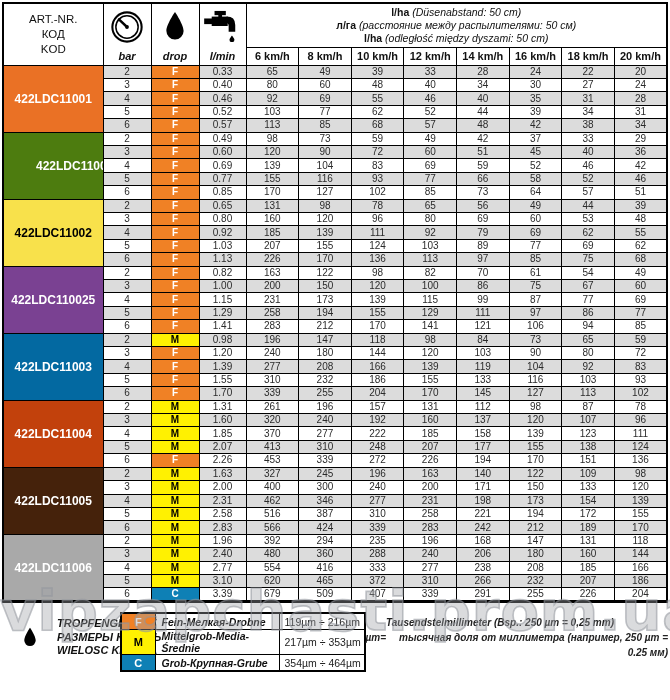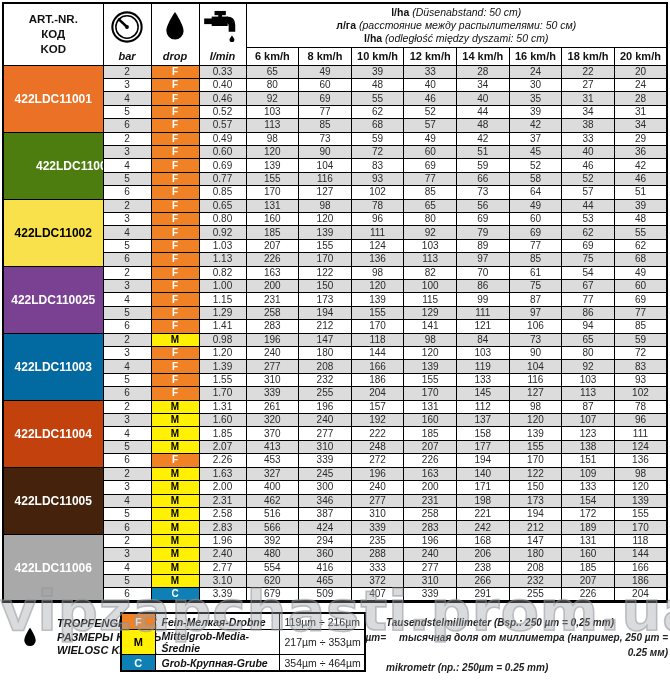--- a/index.html
+++ b/index.html
@@ -11,21 +11,21 @@
   table.main {
     position: absolute; left: 2px; top: 2px; width: 666px;
     border-collapse: collapse; table-layout: fixed;
     border: 2px solid #000; border-bottom: 3px solid #000;
   }
   table.main th, table.main td {
     border: 1px solid #000; text-align: center; vertical-align: middle;
     padding: 0; overflow: hidden; white-space: nowrap;
   }
   thead th { background: #fff; }
-  th.art { font-weight: bold; font-size: 11.5px; line-height: 1.3; color: #111; }
+  th.art { font-weight: normal; font-size: 11.5px; line-height: 1.3; color: #111; }
   th.iconcell { vertical-align: bottom; }
   .iconwrap { display: flex; flex-direction: column; align-items: center; justify-content: space-between; height: 60px; padding: 6px 0 2px; }
   .unitlbl { font-style: italic; font-size: 11px; color: #111; line-height: 12px; }
   th.lha { border-bottom: none; font-size: 10.5px; line-height: 13px; color: #111; font-weight: normal; }
   th.lha .pfx { font-weight: bold; font-style: normal; }
   th.lha .rest { font-style: italic; }
   th.speed { border-top: none; font-weight: bold; font-size: 11px; color: #111; height: 18px; }
   tr.hrow1 { height: 44px; }
 
   tbody tr { height: 13.42px; }
@@ -716,18 +716,17 @@
       <div class="um-line">
         <span class="um-prefix"></span>
         <span>Tausendstelmillimeter (Bsp.: 250 µm = 0,25 mm)</span>
       </div>
       <div class="um-line">
         <span class="um-prefix">µm=</span>
         <span>тысячная доля от миллиметра (например, 250 µm = 0.25 мм)</span>
       </div>
       <div class="um-line">
         <span class="um-prefix"></span>
-        <span>mikrometr (np.: 250µm = 0.25 mm)</span>
       </div>
     </div>
 
   <div class="watermark">vipzapchasti.prom.ua</div>
 </div>
 
 </body></html>

